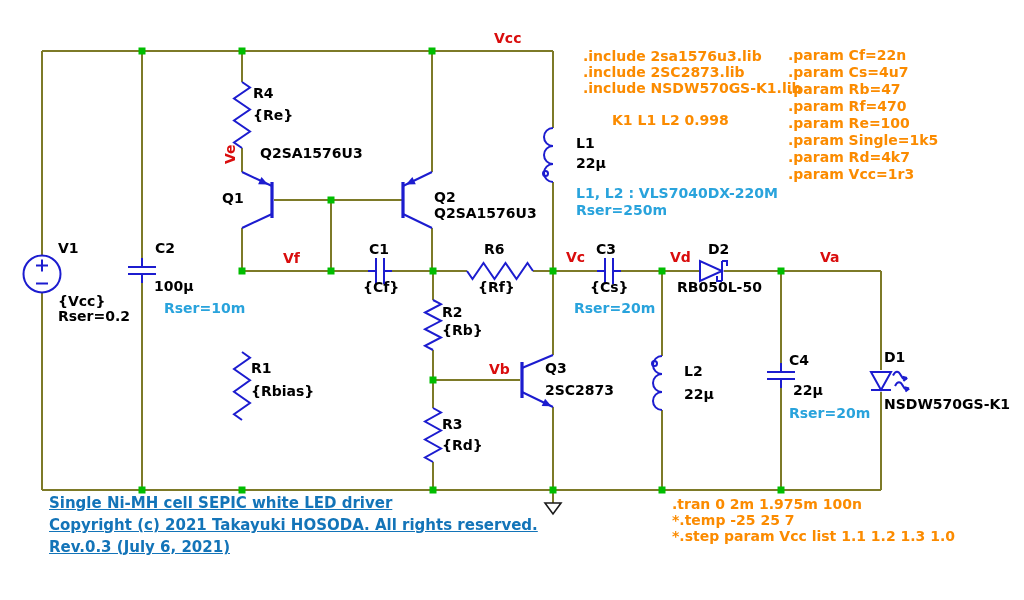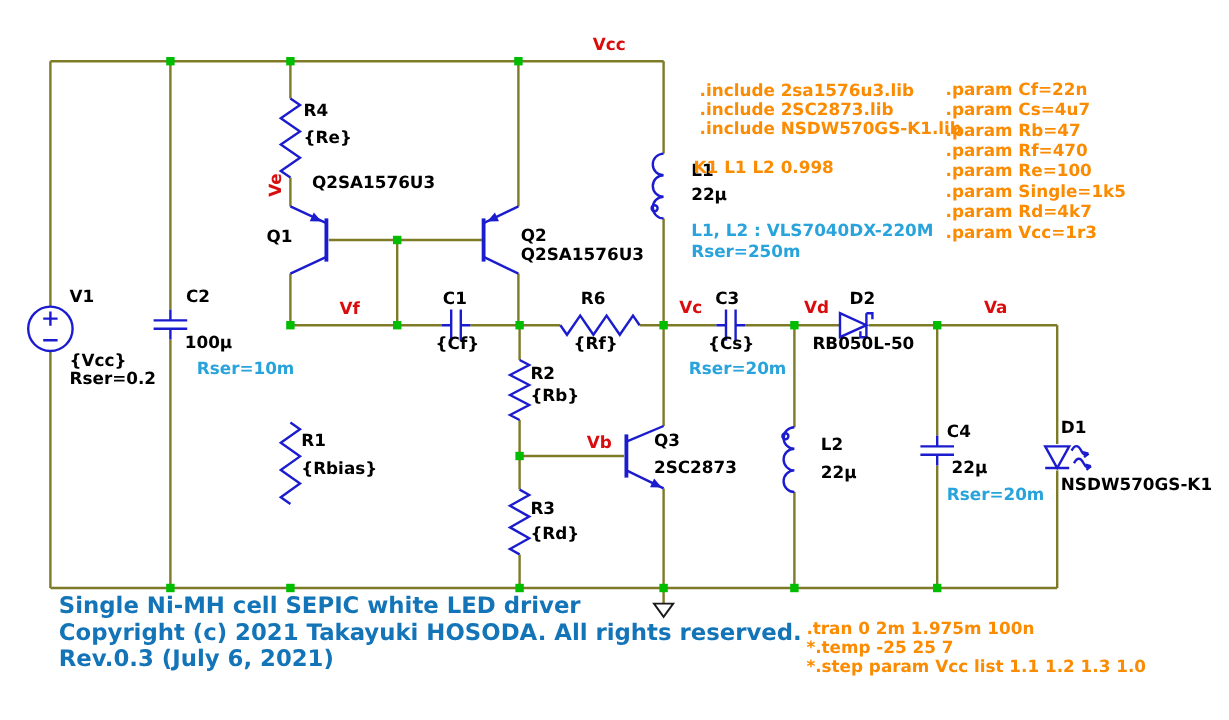--- a/index.html
+++ b/index.html
@@ -10,24 +10,24 @@
   }
   #canvas { position:absolute; left:0; top:0; }
   .wire   { stroke: var(--wire,#7d7a28); stroke-width:2; fill:none; }
   .sym    { stroke: var(--symbol,#1c1ccf); stroke-width:2; fill:none; }
   .sym-bar{ stroke: var(--symbol,#1c1ccf); stroke-width:3.2; fill:none; }
   .sym-fill{ fill: var(--symbol,#1c1ccf); stroke:none; }
   .j      { fill: var(--junction,#00bd00); stroke:none; }
   .gnd    { stroke:#1a1a1a; stroke-width:1.6; fill:none; }
   .lbl { position:absolute; font-size:14px; font-weight:bold; line-height:1.15;
          white-space:nowrap; color: var(--label,#000); }
-  .o  { color: var(--directive,#fb8b00); margin-top: 20px; }
+  .o  { color: var(--directive,#fb8b00); }
   .n  { color: var(--note,#29a3dc); text-align: center; }
   .r  { color: var(--net-label,#d90d0d); }
-  .t  { color: var(--title,#1374b8); font-size:19px; }
+  .t  { color: var(--title,#1374b8); font-size:15px;text-decoration:underline; }
   .ve { transform: rotate(-90deg); transform-origin: 0 0; }
 </style>
 </head>
 <body>
 
 <svg id="canvas" width="1024" height="600" viewBox="0 0 1024 600">
 
   <g>
     <path class="wire" d="M42,51 H553 M42,51 V255 M42,293 V490 M42,490 H881
       M142,51 V258 M142,283 V490
@@ -182,21 +182,21 @@
 <div class="lbl r ve" style="left:222px;top:164px">Ve</div>
 <div class="lbl r" style="left:283px;top:250px">Vf</div>
 <div class="lbl r" style="left:489px;top:361px">Vb</div>
 <div class="lbl r" style="left:566px;top:249px">Vc</div>
 <div class="lbl r" style="left:670px;top:249px">Vd</div>
 <div class="lbl r" style="left:820px;top:249px">Va</div>
 
 <div class="lbl o" style="left:583px;top:48px">.include 2sa1576u3.lib</div>
 <div class="lbl o" style="left:583px;top:64px">.include 2SC2873.lib</div>
 <div class="lbl o" style="left:583px;top:80px">.include NSDW570GS-K1.lib</div>
-<div class="lbl o" style="left:578px;top:112px">K1 L1 L2 0.998</div>
+<div class="lbl o" style="left:612px;top:112px">K1 L1 L2 0.998</div>
 <div class="lbl o" style="left:788px;top:47px">.param Cf=22n</div>
 <div class="lbl o" style="left:788px;top:64px">.param Cs=4u7</div>
 <div class="lbl o" style="left:788px;top:81px">.param Rb=47</div>
 <div class="lbl o" style="left:788px;top:98px">.param Rf=470</div>
 <div class="lbl o" style="left:788px;top:115px">.param Re=100</div>
 <div class="lbl o" style="left:788px;top:132px">.param Single=1k5</div>
 <div class="lbl o" style="left:788px;top:149px">.param Rd=4k7</div>
 <div class="lbl o" style="left:788px;top:166px">.param Vcc=1r3</div>
 <div class="lbl o" style="left:672px;top:496px">.tran 0 2m 1.975m 100n</div>
 <div class="lbl o" style="left:672px;top:512px">*.temp -25 25 7</div>

